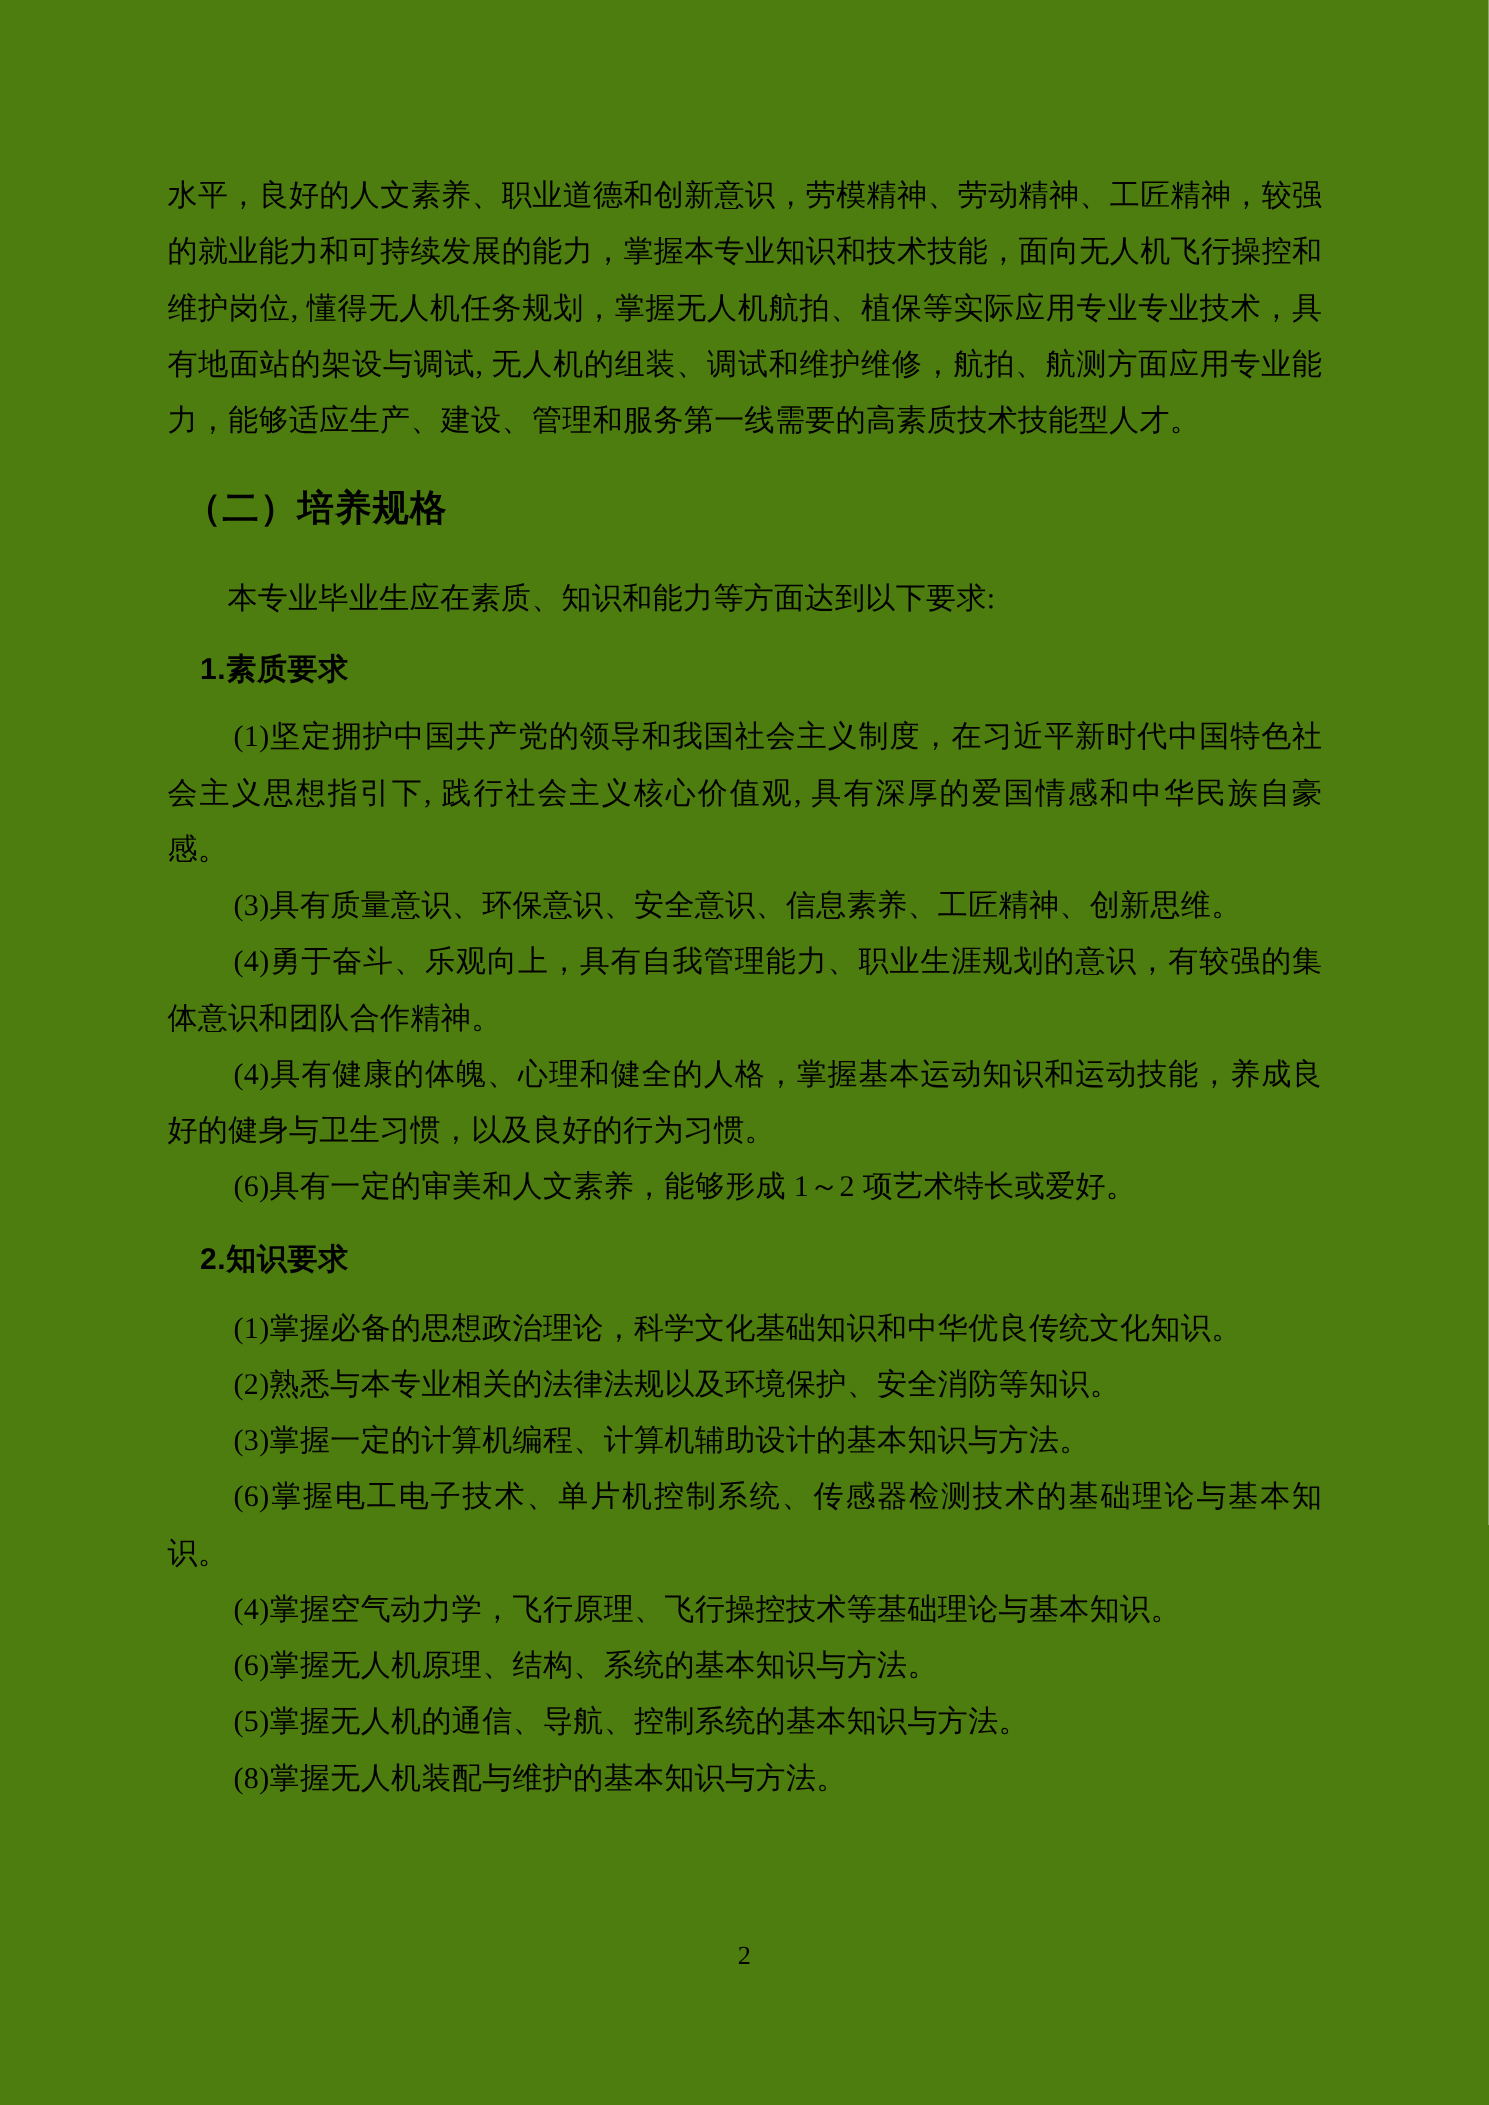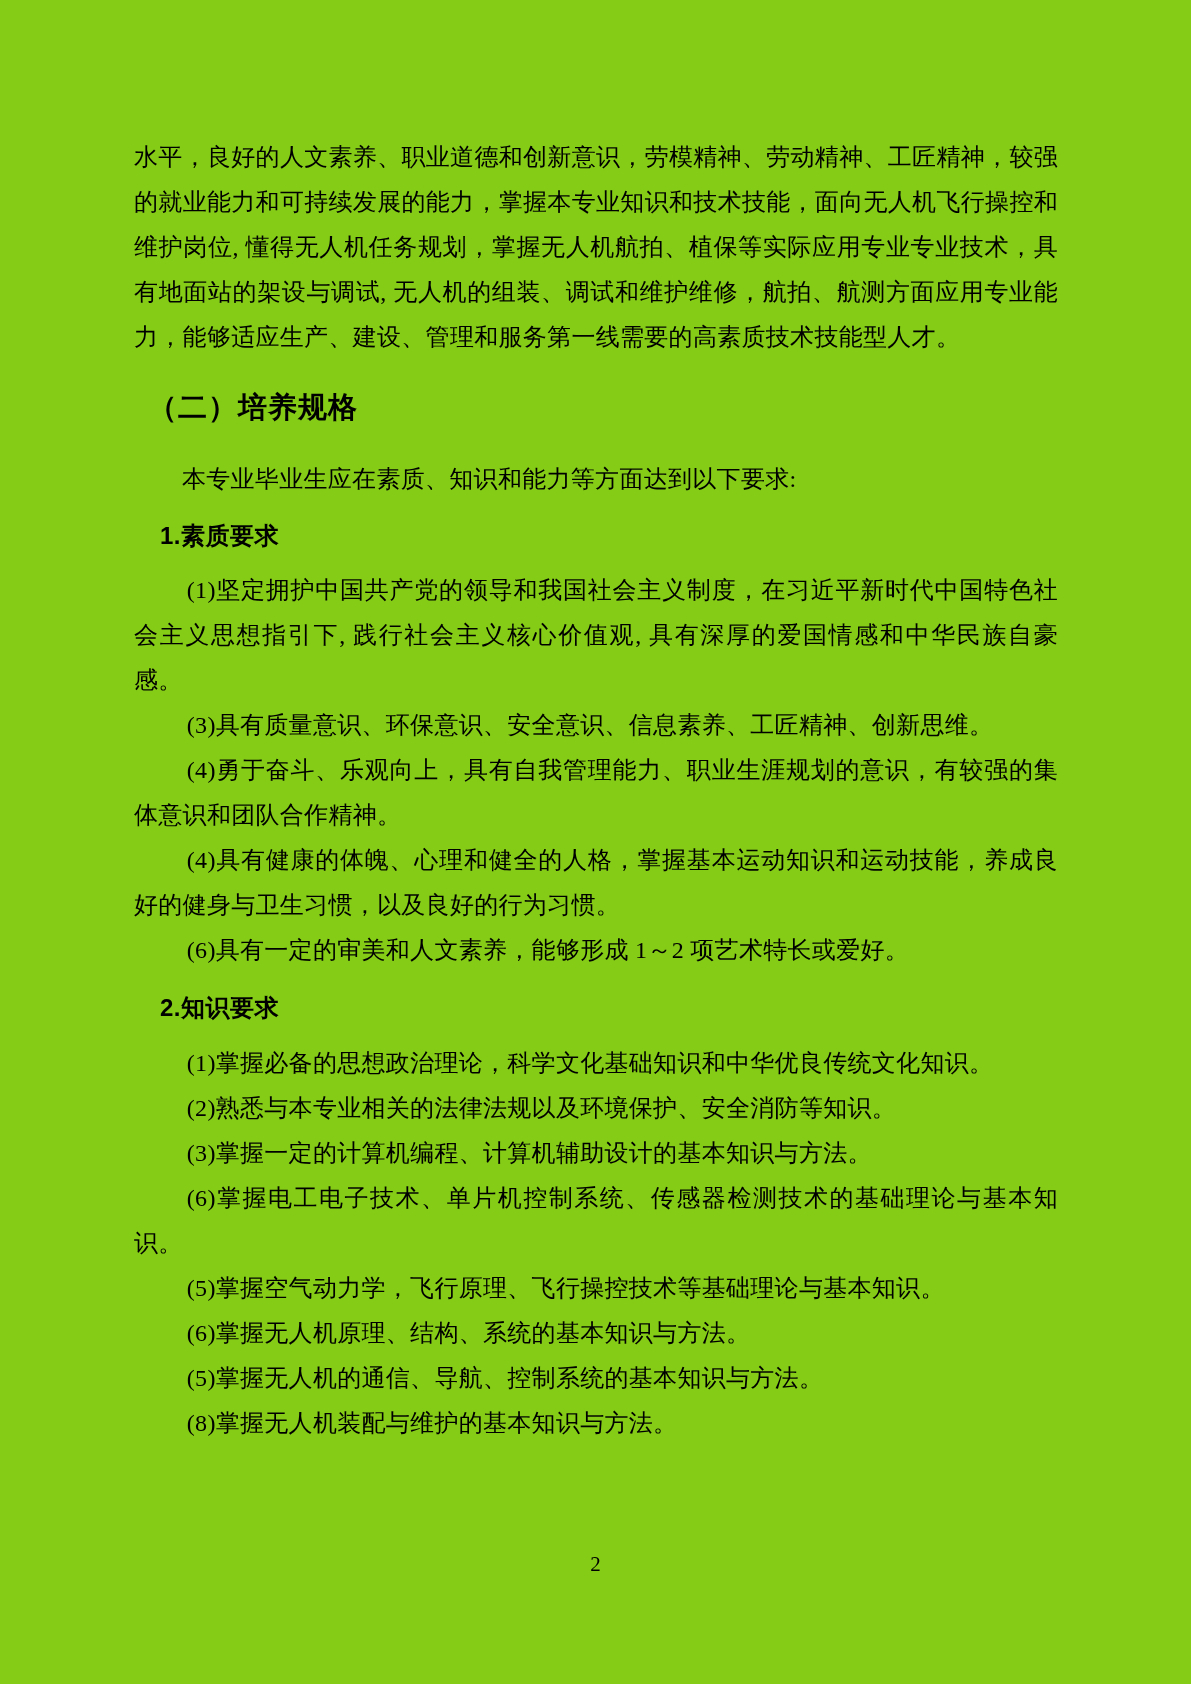--- a/index.html
+++ b/index.html
@@ -1,21 +1,21 @@
 <!DOCTYPE html>
 <html><head>
 <meta charset="utf-8">
 <style>
   html, body { margin: 0; padding: 0; background: #e9e9e9; }
   .page {
     position: relative;
     width: 1191px;
     height: 1684px;
     margin: 0 auto;
-    background: #84cc16;
+    background: #4d7c0f;
     color: #000000;
     font-family: "Liberation Serif", "DejaVu Serif", serif;
     overflow: hidden;
   }
   .content {
     position: absolute;
     left: 134px;
     right: 133px;
     top: 135px;
   }
@@ -91,21 +91,21 @@
         <p class="item">(6)具有一定的审美和人文素养，能够形成 1～2 项艺术特长或爱好。</p>
       </div>
 
     <h3 class="sub-heading sub-heading-knowledge">2.知识要求</h3>
 
     <div class="items items-knowledge">
         <p class="item">(1)掌握必备的思想政治理论，科学文化基础知识和中华优良传统文化知识。</p>
         <p class="item">(2)熟悉与本专业相关的法律法规以及环境保护、安全消防等知识。</p>
         <p class="item">(3)掌握一定的计算机编程、计算机辅助设计的基本知识与方法。</p>
         <p class="item">(6)掌握电工电子技术、单片机控制系统、传感器检测技术的基础理论与基本知识。</p>
-        <p class="item">(5)掌握空气动力学，飞行原理、飞行操控技术等基础理论与基本知识。</p>
+        <p class="item">(4)掌握空气动力学，飞行原理、飞行操控技术等基础理论与基本知识。</p>
         <p class="item">(6)掌握无人机原理、结构、系统的基本知识与方法。</p>
         <p class="item">(5)掌握无人机的通信、导航、控制系统的基本知识与方法。</p>
         <p class="item">(8)掌握无人机装配与维护的基本知识与方法。</p>
       </div>
 
   </div>
 
   <div class="page-number">2</div>
 </div>
 

